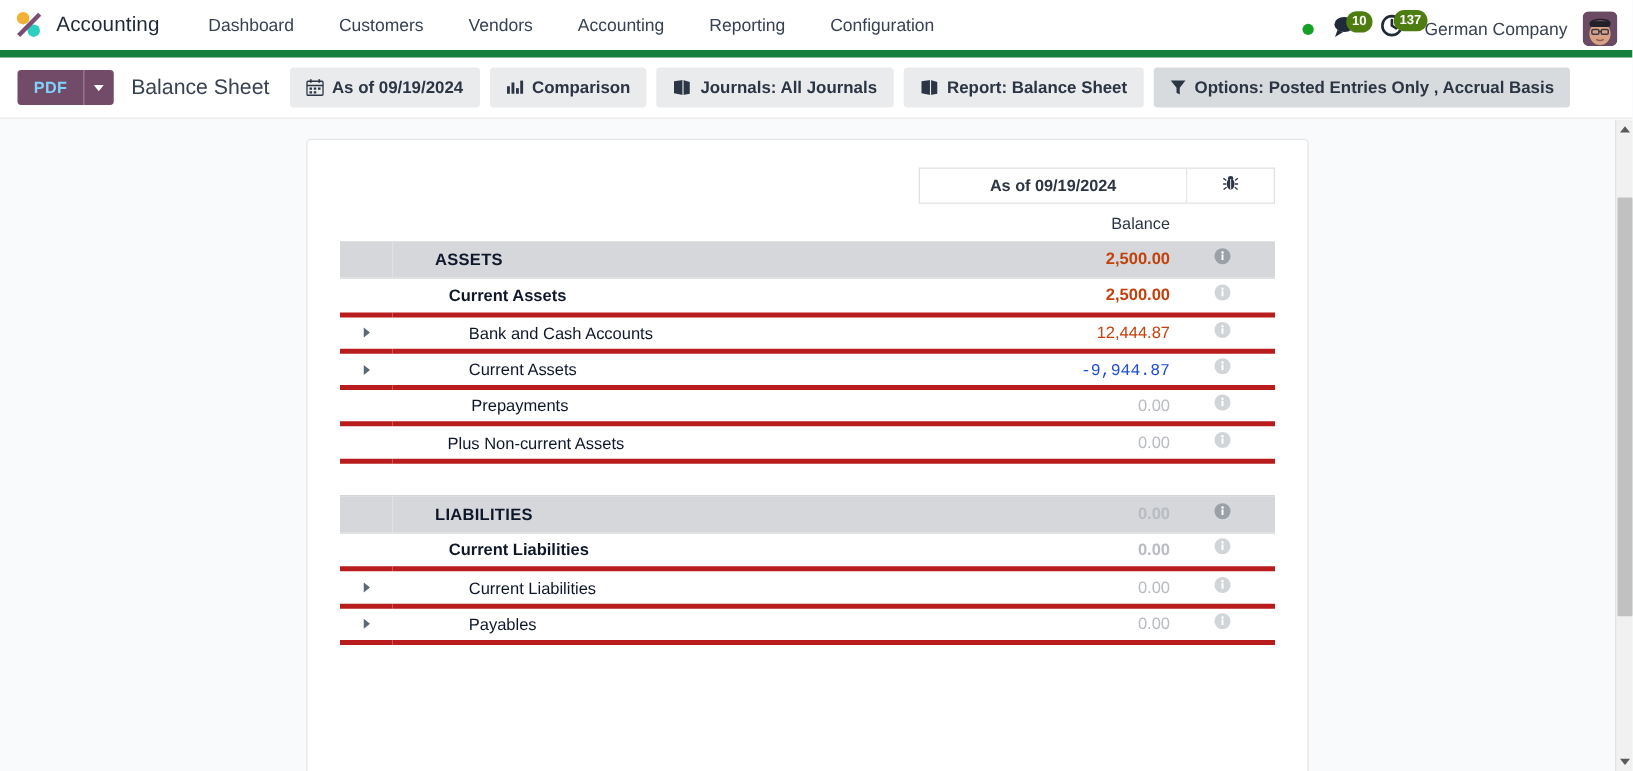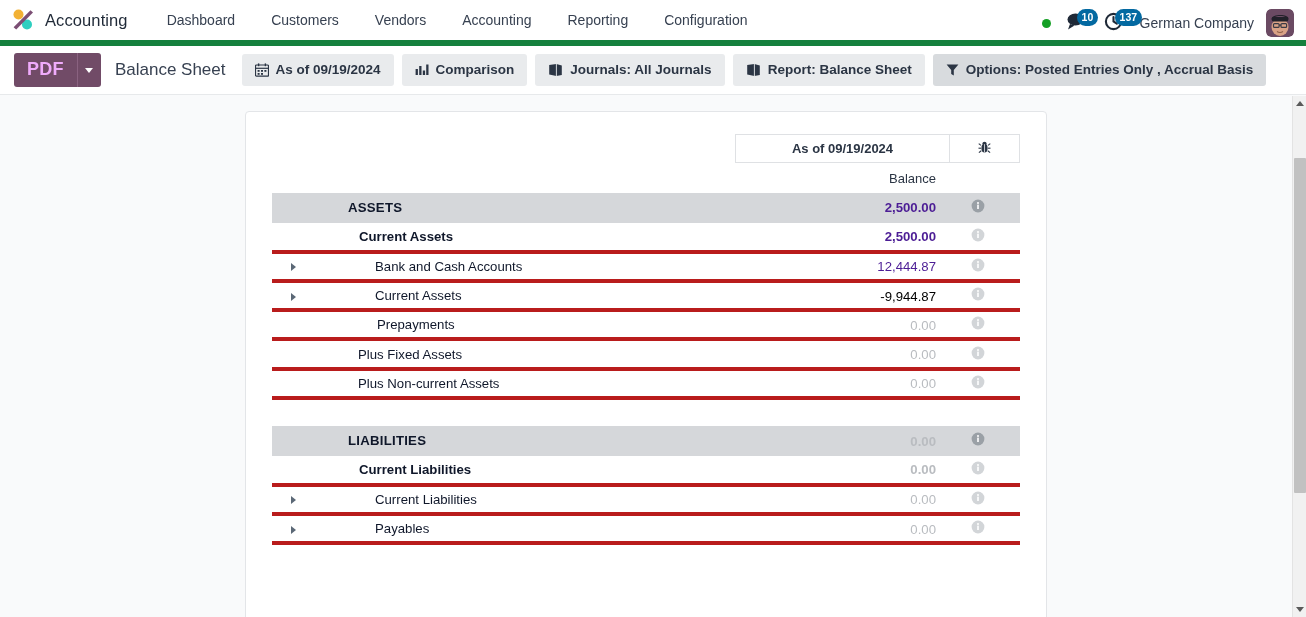--- a/index.html
+++ b/index.html
@@ -34,41 +34,41 @@
 
   .nav-right {
     position: absolute; right: 12px; top: 0; height: 46px;
     display: flex; align-items: center; gap: 0px;
   }
   .status-dot { width: 9px; height: 9px; border-radius: 50%; background: #15a025; margin-right: 14px; }
   .badge-group { position: relative; display: flex; align-items: center; margin-right: 16px; cursor: pointer; }
   .badge-group .ic { display: block; }
   .count-badge {
     position: absolute; top: -2px; left: 12px;
-    background: #0369a1; color: #fff;
+    background: #4d7c0f; color: #fff;
     font-size: 10.5px; font-weight: bold; line-height: 1;
     padding: 3px 5px 3.5px; border-radius: 9px; min-width: 17px; text-align: center;
   }
   .company-name { font-size: 14px; color: #374151; margin-right: 12px; cursor: pointer; white-space: nowrap; }
   .avatar {
     width: 28px; height: 28px; border-radius: 5px; overflow: hidden; cursor: pointer;
     display: block;
   }
 
   
   .control-panel {
     height: 49px;
     background: #ffffff;
     display: flex; align-items: center;
     padding: 0 14px;
     border-bottom: 1px solid #e7e9eb;
   }
   .pdf-split { display: flex; align-items: stretch; }
   .pdf-btn {
-    background: #714b67; color: #f0abfc; font-size: 18px; font-weight: bold;
+    background: #714b67; color: #7dd3fc; font-size: 13px; font-weight: bold;
     padding: 6px 13px 7px; border: none; border-radius: 3px 0 0 3px; cursor: pointer;
     letter-spacing: .3px;
   }
   .pdf-caret {
     background: #714b67; border: none; border-left: 1px solid #8a6280;
     border-radius: 0 3px 3px 0; width: 24px; cursor: pointer;
     display: flex; align-items: center; justify-content: center;
   }
   .pdf-caret i {
     display: block; width: 0; height: 0;
@@ -139,24 +139,24 @@
   td.c-val   { width: 140px; text-align: right; padding-right: 10px; }
   td.c-info  { width: 84px; text-align: center; }
 
   .name-txt { font-size: 13.2px; color: #0f172a; display: block; }
   .lvl0 { font-weight: bold; padding-left: 34px; letter-spacing: .25px; }
   .lvl1 { font-weight: bold; padding-left: 45px; }
   .lvl2 { padding-left: 61px; }
   .lvl2i { padding-left: 63px; }
   .lvl1p { padding-left: 44px; }
 
-  .val { font-size: 13.2px; color: #4c1d95; }
+  .val { font-size: 13.2px; color: #c2410c; }
   .val.bold { font-weight: bold; }
   .val.zero { color: #b9bcc0; }
-  .val.neg  { color: #000000; }
+  .val.neg  { color: #1d4ed8; font-family: Liberation Mono, monospace; }
 
   .caret-right {
     display: inline-block; width: 0; height: 0;
     border-top: 4px solid transparent; border-bottom: 4px solid transparent;
     border-left: 5px solid #5b6876;
     cursor: pointer;
   }
   .info-ic { display: inline-block; cursor: pointer; vertical-align: middle; }
 
   
@@ -402,32 +402,20 @@
               <span class="name-txt lvl2i">Prepayments</span>
             </td>
           <td class="c-val"><span class="val zero">0.00</span></td>
           <td class="c-info"><span class="info-ic"><svg width="14" height="14" viewBox="0 0 14 14">
                   <circle cx="7" cy="7" r="6.4" fill="#d2d5d8"></circle>
                   <rect x="6.2" y="5.6" width="1.6" height="4.4" fill="#fff"></rect>
                   <circle cx="7" cy="3.9" r="1" fill="#fff"></circle>
                 </svg></span></td>
         </tr>
 
-        <tr class="r">
-          <td class="c-arrow"></td>
-          <td class="c-name">
-              <span class="name-txt lvl1p">Plus Fixed Assets</span>
-            </td>
-          <td class="c-val"><span class="val zero">0.00</span></td>
-          <td class="c-info"><span class="info-ic"><svg width="14" height="14" viewBox="0 0 14 14">
-                  <circle cx="7" cy="7" r="6.4" fill="#d2d5d8"></circle>
-                  <rect x="6.2" y="5.6" width="1.6" height="4.4" fill="#fff"></rect>
-                  <circle cx="7" cy="3.9" r="1" fill="#fff"></circle>
-                </svg></span></td>
-        </tr>
 
         <tr class="r">
           <td class="c-arrow"></td>
           <td class="c-name">
               <span class="name-txt lvl1p">Plus Non-current Assets</span>
             </td>
           <td class="c-val"><span class="val zero">0.00</span></td>
           <td class="c-info"><span class="info-ic"><svg width="14" height="14" viewBox="0 0 14 14">
                   <circle cx="7" cy="7" r="6.4" fill="#d2d5d8"></circle>
                   <rect x="6.2" y="5.6" width="1.6" height="4.4" fill="#fff"></rect>

